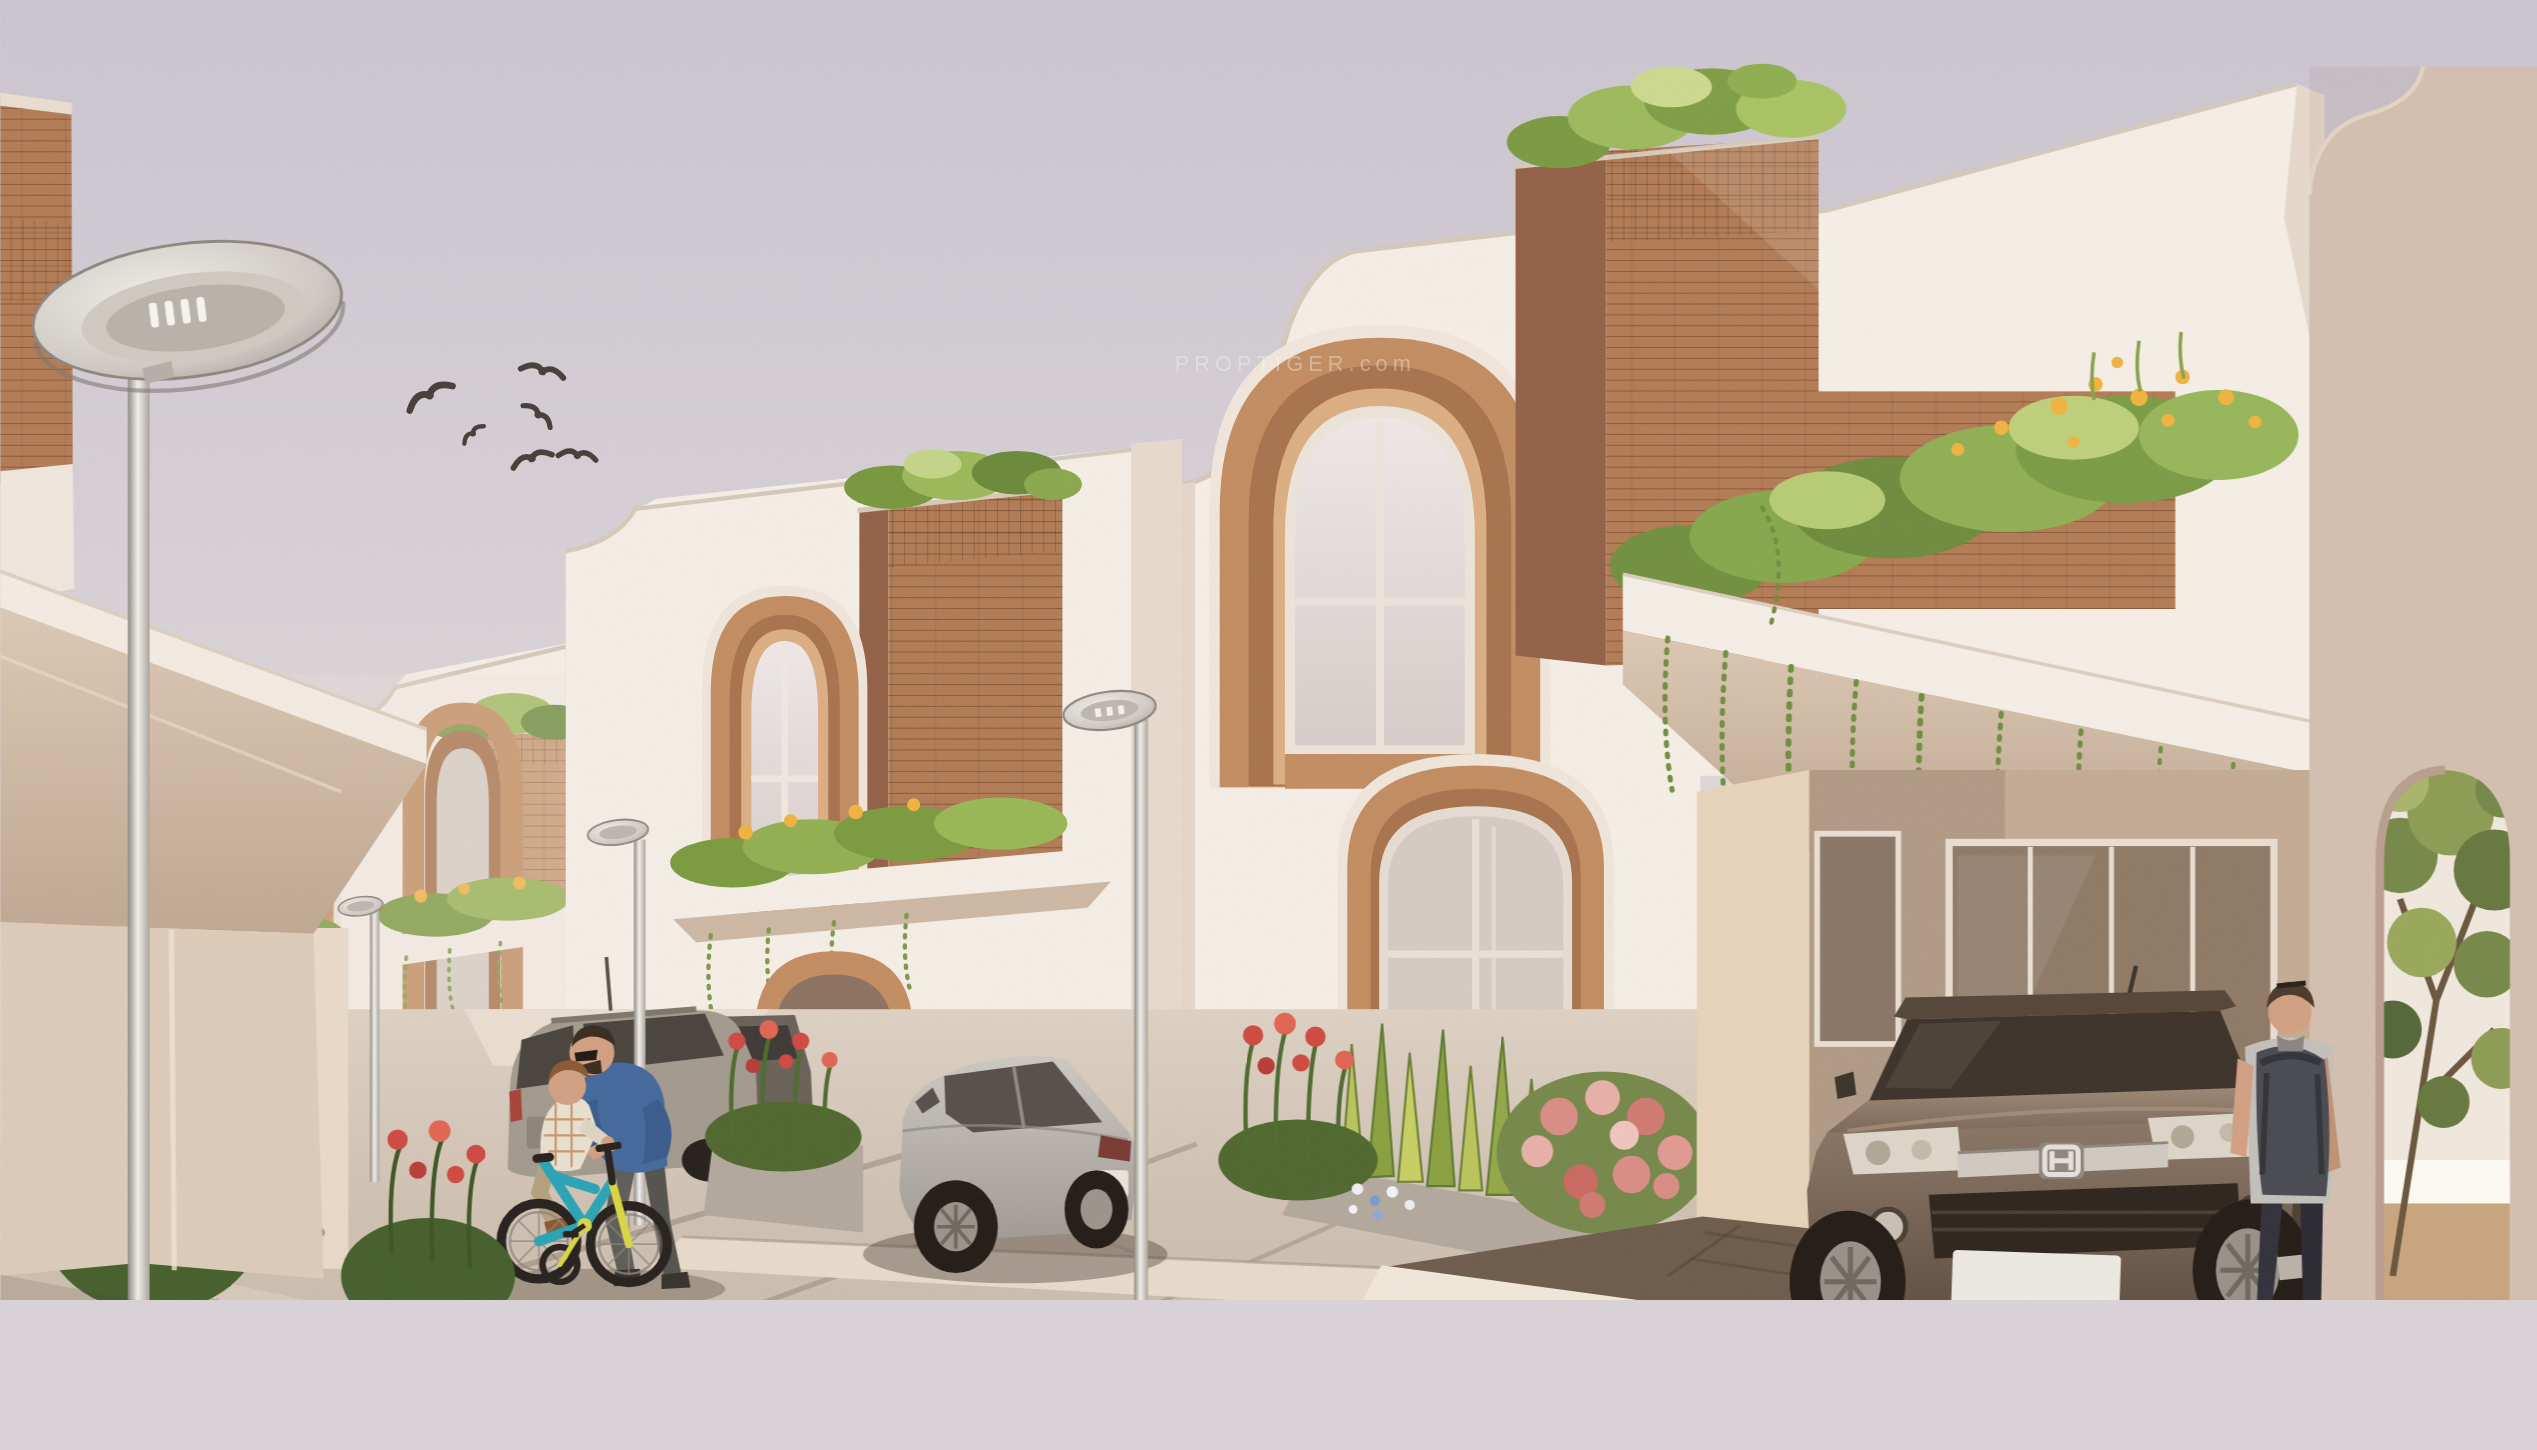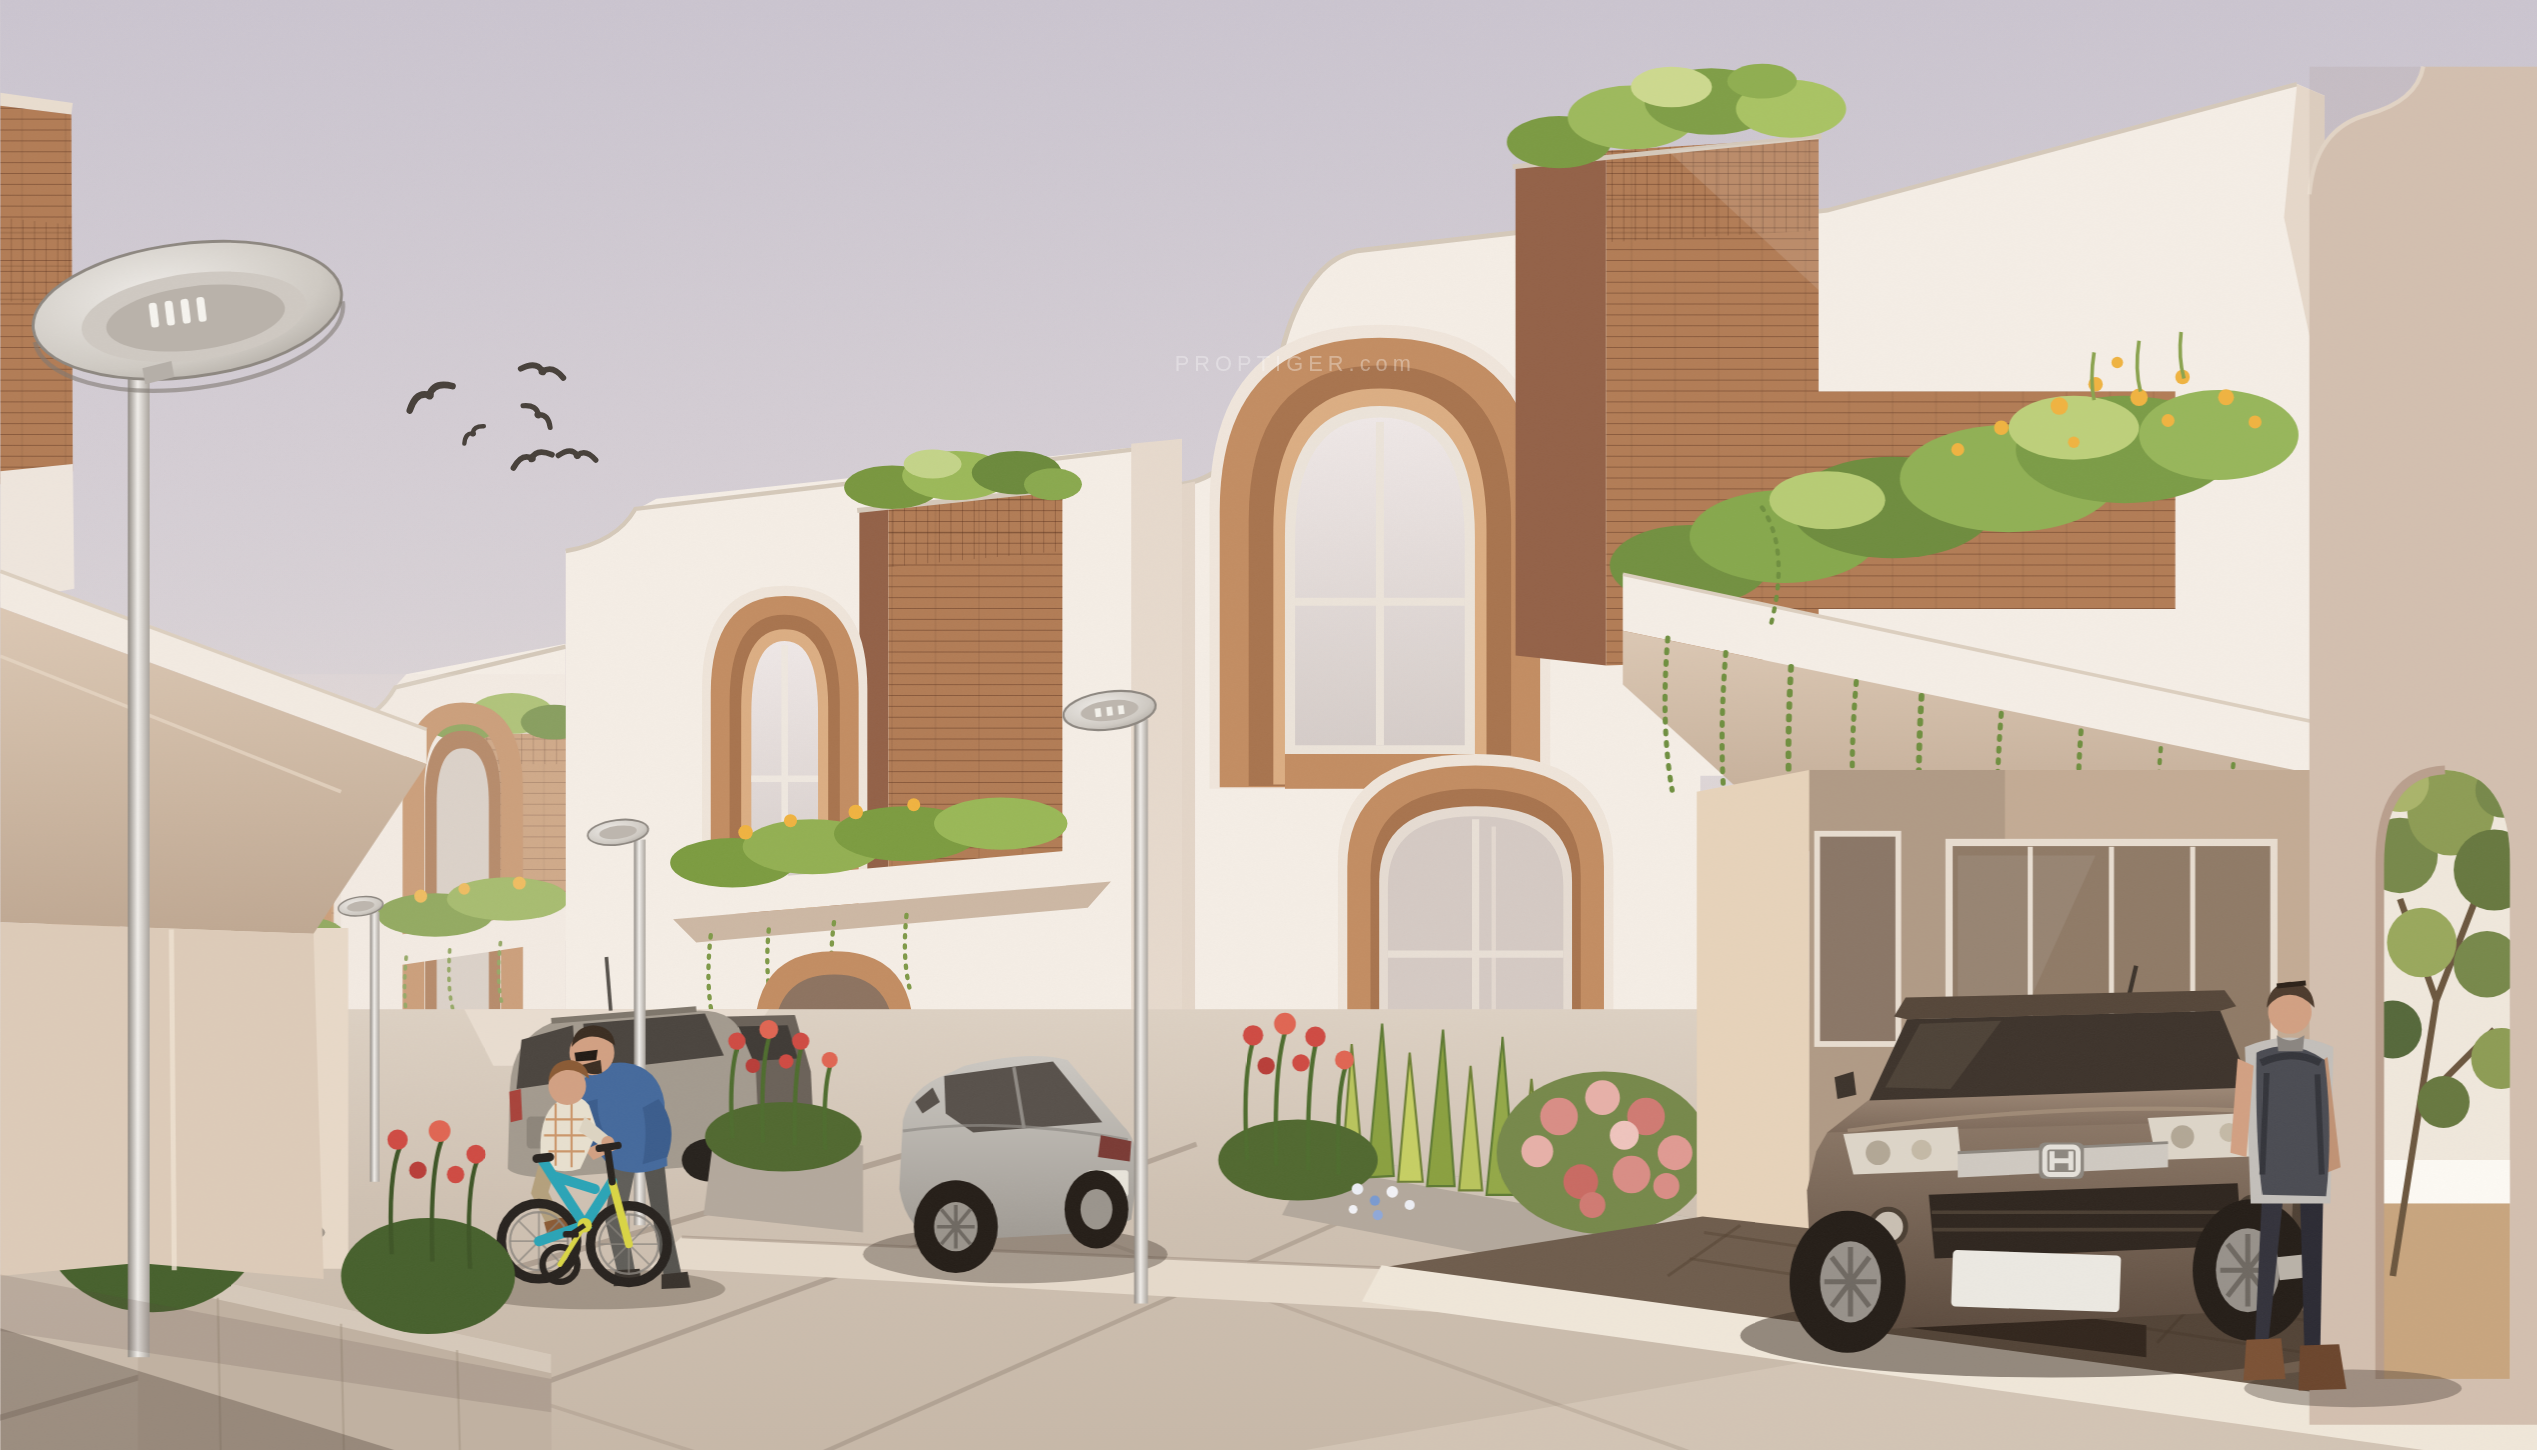--- a/index.html
+++ b/index.html
@@ -1,16 +1,16 @@
 <!DOCTYPE html>
 <html style="--c-sky_top: #cbc5d0; --c-sky_low: #efe5de; --c-wall_sun: #f5eee6; --c-wall_light: #efe6dd; --c-wall_shade: #d9c6b4; --c-wall_deep: #c5ab93; --c-copper: #c38d62; --c-copper_deep: #a8744e; --c-copper_light: #dcae83; --c-brick: #b27c55; --c-brick_dark: #936147; --c-brick_light: #c89a74; --c-coping: #d5c9ba; --c-leaf: #7c9c40; --c-leaf_light: #b5cc5e; --c-leaf_dark: #51702e; --c-flower_yellow: #f0b340; --c-flower_red: #cf4a42; --c-flower_pink: #dd8f88; --c-road: #c9bbac; --c-road_light: #dbcfc2; --c-road_dark: #a8978a; --c-curb: #f0e7d9; --c-floor_dark: #6e5c4c; --c-metal: #d7d3cd; --c-metal_dark: #8e8880; --c-glass: #e9e1e0; --c-glass_dark: #8a7767; --c-suv_body: #6f5d4e; --c-suv_dark: #473a30; --c-car_silver: #bcb8b1; --c-car_yellow: #d6cf4a; --c-car_grey: #a39a8e; --c-bike_teal: #2aa4b6; --c-bike_yellow: #d9d544; --c-denim: #44699c; --c-skin: #d2a082; --c-jeans: #33323b; --c-boot: #7b5134; --c-tee: #c3bfba; --c-pack: #4a4b52; --c-hair: #4c3a2c; --c-bird: #47403a; --c-shadow: #55463c;font-size:11.6px"><head>
 <meta charset="utf-8">
 <style>
   html,body{margin:0;padding:0;background:#d8d2d6;}
-  .stage{position:relative;width:2538px;height:1450px;overflow:hidden;font-family:"Liberation Sans",sans-serif;}
+  .stage{position:relative;width:2538px;height:1300px;overflow:hidden;font-family:"Liberation Sans",sans-serif;}
   .stage svg{position:absolute;inset:0;display:block;}
   text.wm{font-family:"Liberation Sans",sans-serif;font-size:30px;letter-spacing:7px;fill:#ffffff;opacity:.34;}
 </style>
 </head>
 <body>
 
 <div class="stage">
 <svg viewBox="0 0 3500 2000" width="2538" height="1450" xmlns="http://www.w3.org/2000/svg">
   <defs>
     <linearGradient id="skyG" x1="0" y1="0" x2="0" y2="1">

